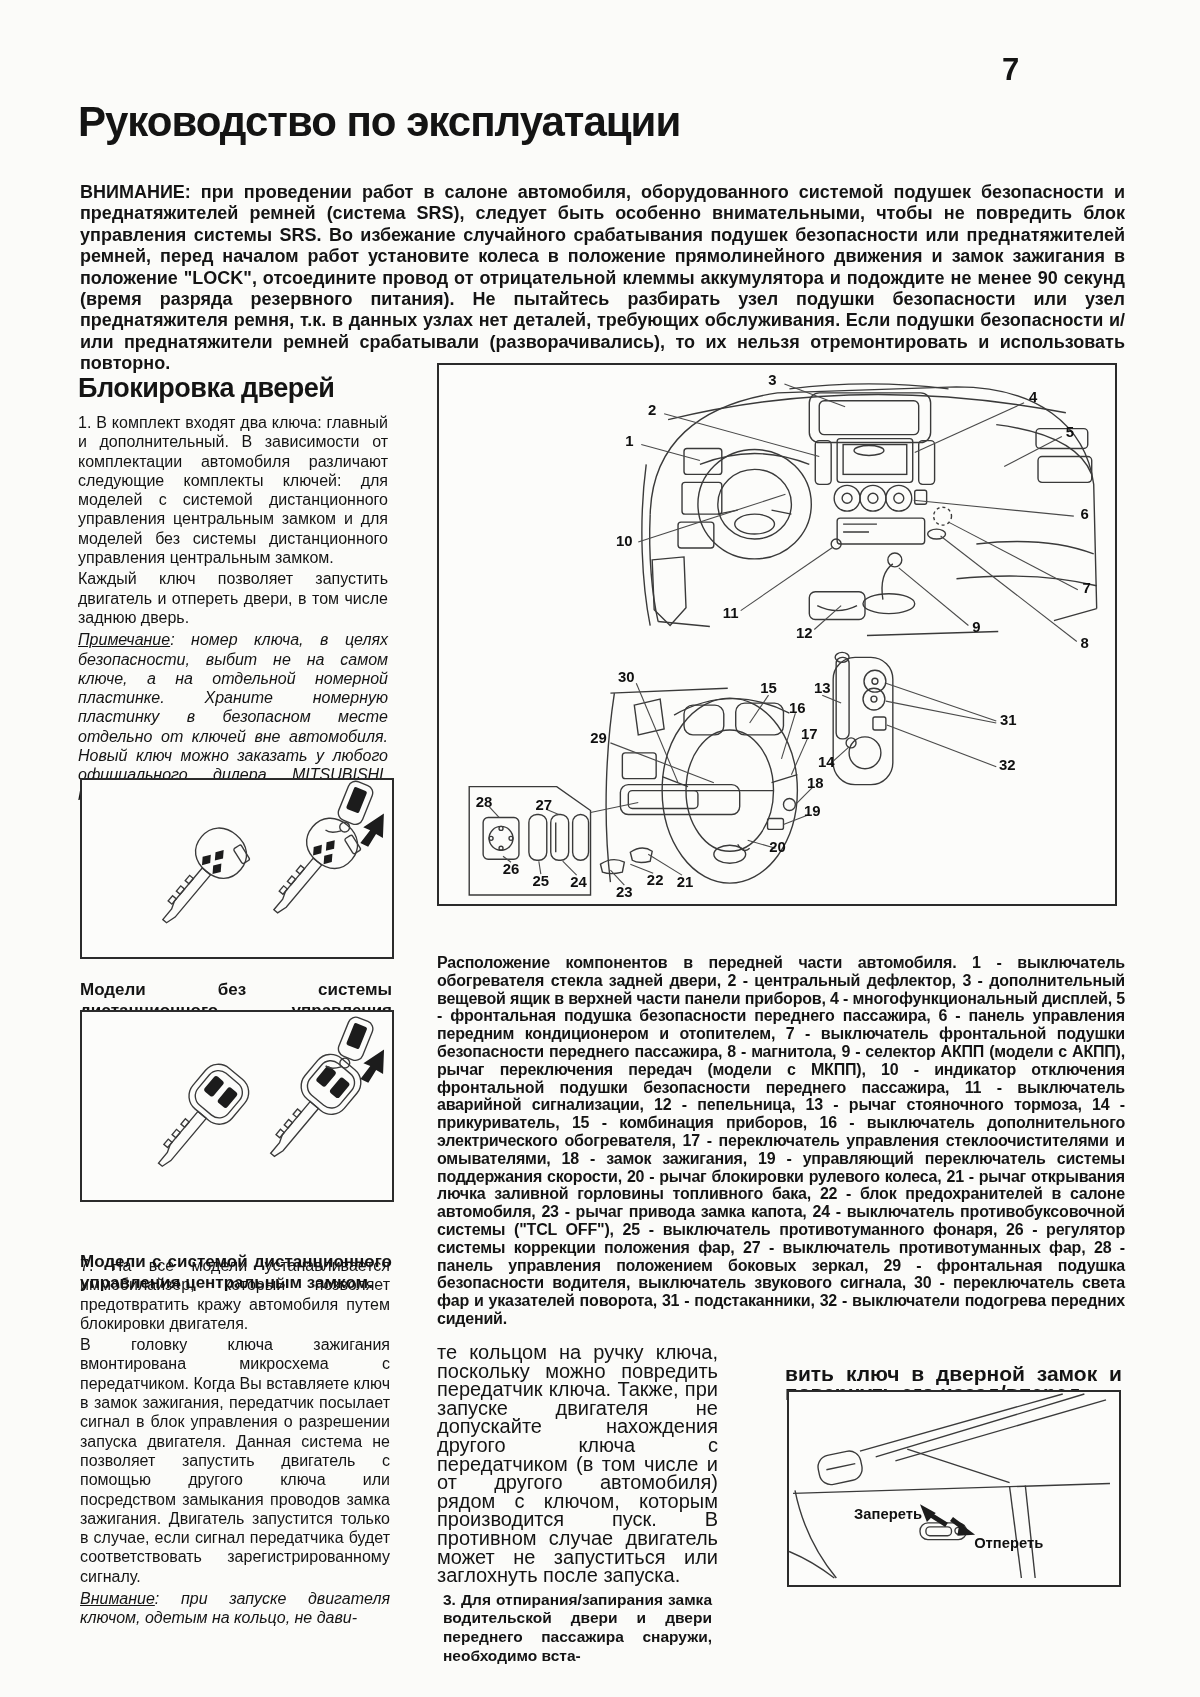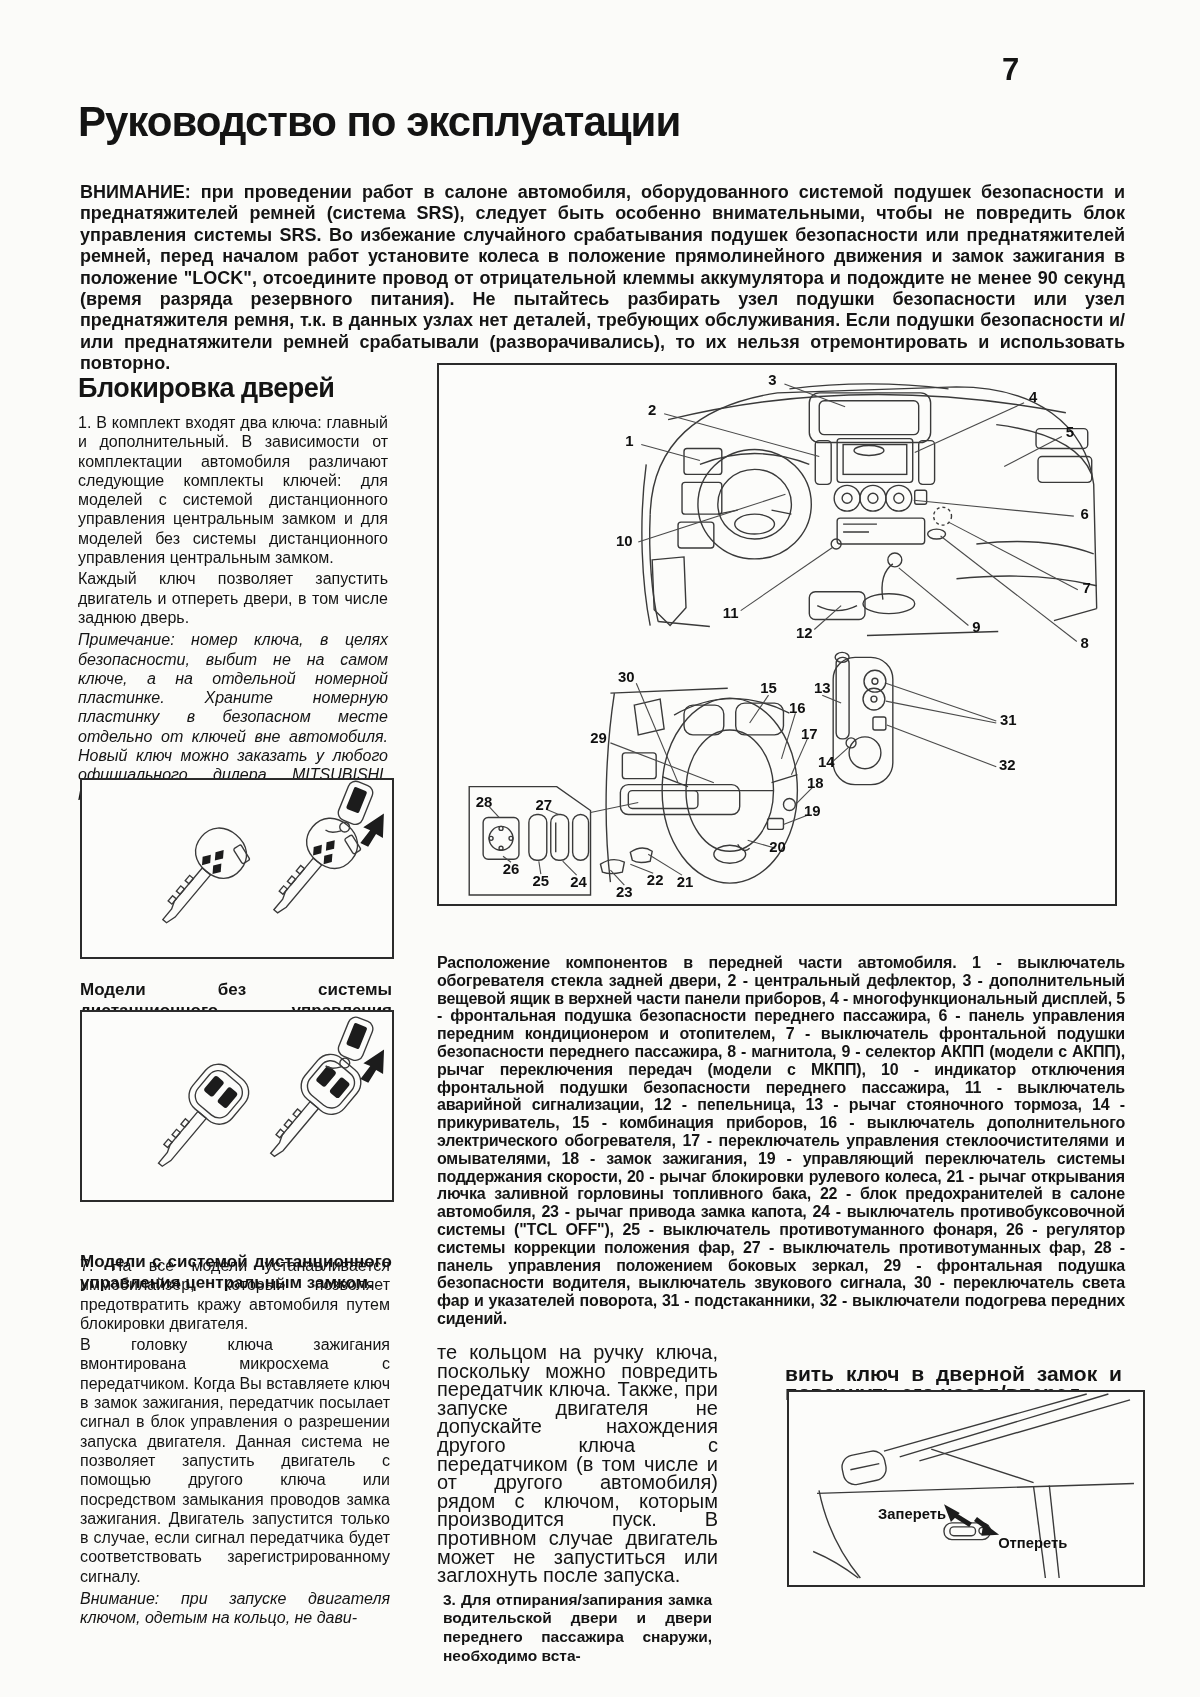--- a/index.html
+++ b/index.html
@@ -6,35 +6,35 @@
   body{background:#ffffff;font-family:"Liberation Sans", sans-serif;color:#141414;}
   .page{position:relative;width:1200px;height:1697px;background:#fbfbf9;overflow:hidden;}
   .abs{position:absolute;}
   .pagenum{left:1002px;top:52px;font-size:31px;font-weight:700;}
   .title{left:78px;top:98px;font-size:42px;font-weight:700;letter-spacing:-1px;}
   .warn-top{left:80px;top:164px;width:1045px;font-size:18px;line-height:21.4px;font-weight:700;text-align:justify;}
   .leftcol{left:78px;top:366px;width:310px;margin-top:7px;}
   .leftcol h2{margin:0 0 9px 0;font-size:27px;font-weight:700;letter-spacing:-0.5px;}
   .body-p{font-size:16px;line-height:19.3px;text-align:justify;margin:0 0 2px 0;}
   .note-p{font-size:16px;line-height:19.3px;text-align:justify;font-style:italic;margin:3px 0 0 0;}
-  .ulbl{}
+  .ulbl{text-decoration:underline;}
   .figframe{border:2.5px solid #2b2b2b;background:#fcfcfa;}
   .keybox1{left:80px;top:778px;width:310px;height:177px;}
   .keybox2{left:80px;top:1010px;width:310px;height:188px;}
   .cap{left:80px;width:312px;font-size:17px;line-height:21px;font-weight:700;text-align:justify;}
   .cap1{top:962px;}
   .cap2{top:1207px;margin-top:44px;}
   .leftcol2{left:80px;top:1256px;width:310px;}
   .figbox{left:437px;top:363px;width:676px;height:539px;}
   .components{left:437px;top:910px;width:688px;font-size:16px;line-height:17.8px;font-weight:700;text-align:justify;letter-spacing:-0.2px;margin-top:44px;}
   .midcol{left:437px;top:1343px;width:281px;}
   .mid-italic{font-size:20px;line-height:18.6px;text-align:justify;margin:0 0 1px 0;}
   .mid-p{font-size:15.5px;line-height:18.6px;font-weight:700;text-align:justify;margin:6px;}
   .rightcol{left:785px;top:1343px;width:337px;font-size:21px;line-height:19px;font-weight:700;text-align:justify;}
-  .doorbox{left:787px;top:1390px;width:330px;height:193px;padding-left:24px;}
+  .doorbox{left:787px;top:1390px;width:330px;height:193px;}
   svg{display:block;}
   .ln{stroke:#3a3a3a;stroke-width:1.4;fill:none;}
   .ln2{stroke:#4a4a4a;stroke-width:1.1;fill:none;}
   .callout{font:700 15px "Liberation Sans",sans-serif;fill:#101010;}
   .dtxt{font:700 15px "Liberation Sans",sans-serif;fill:#101010;}
   .blk{fill:#1c1c1c;stroke:none;}
 </style>
 </head>
 <body>
 

